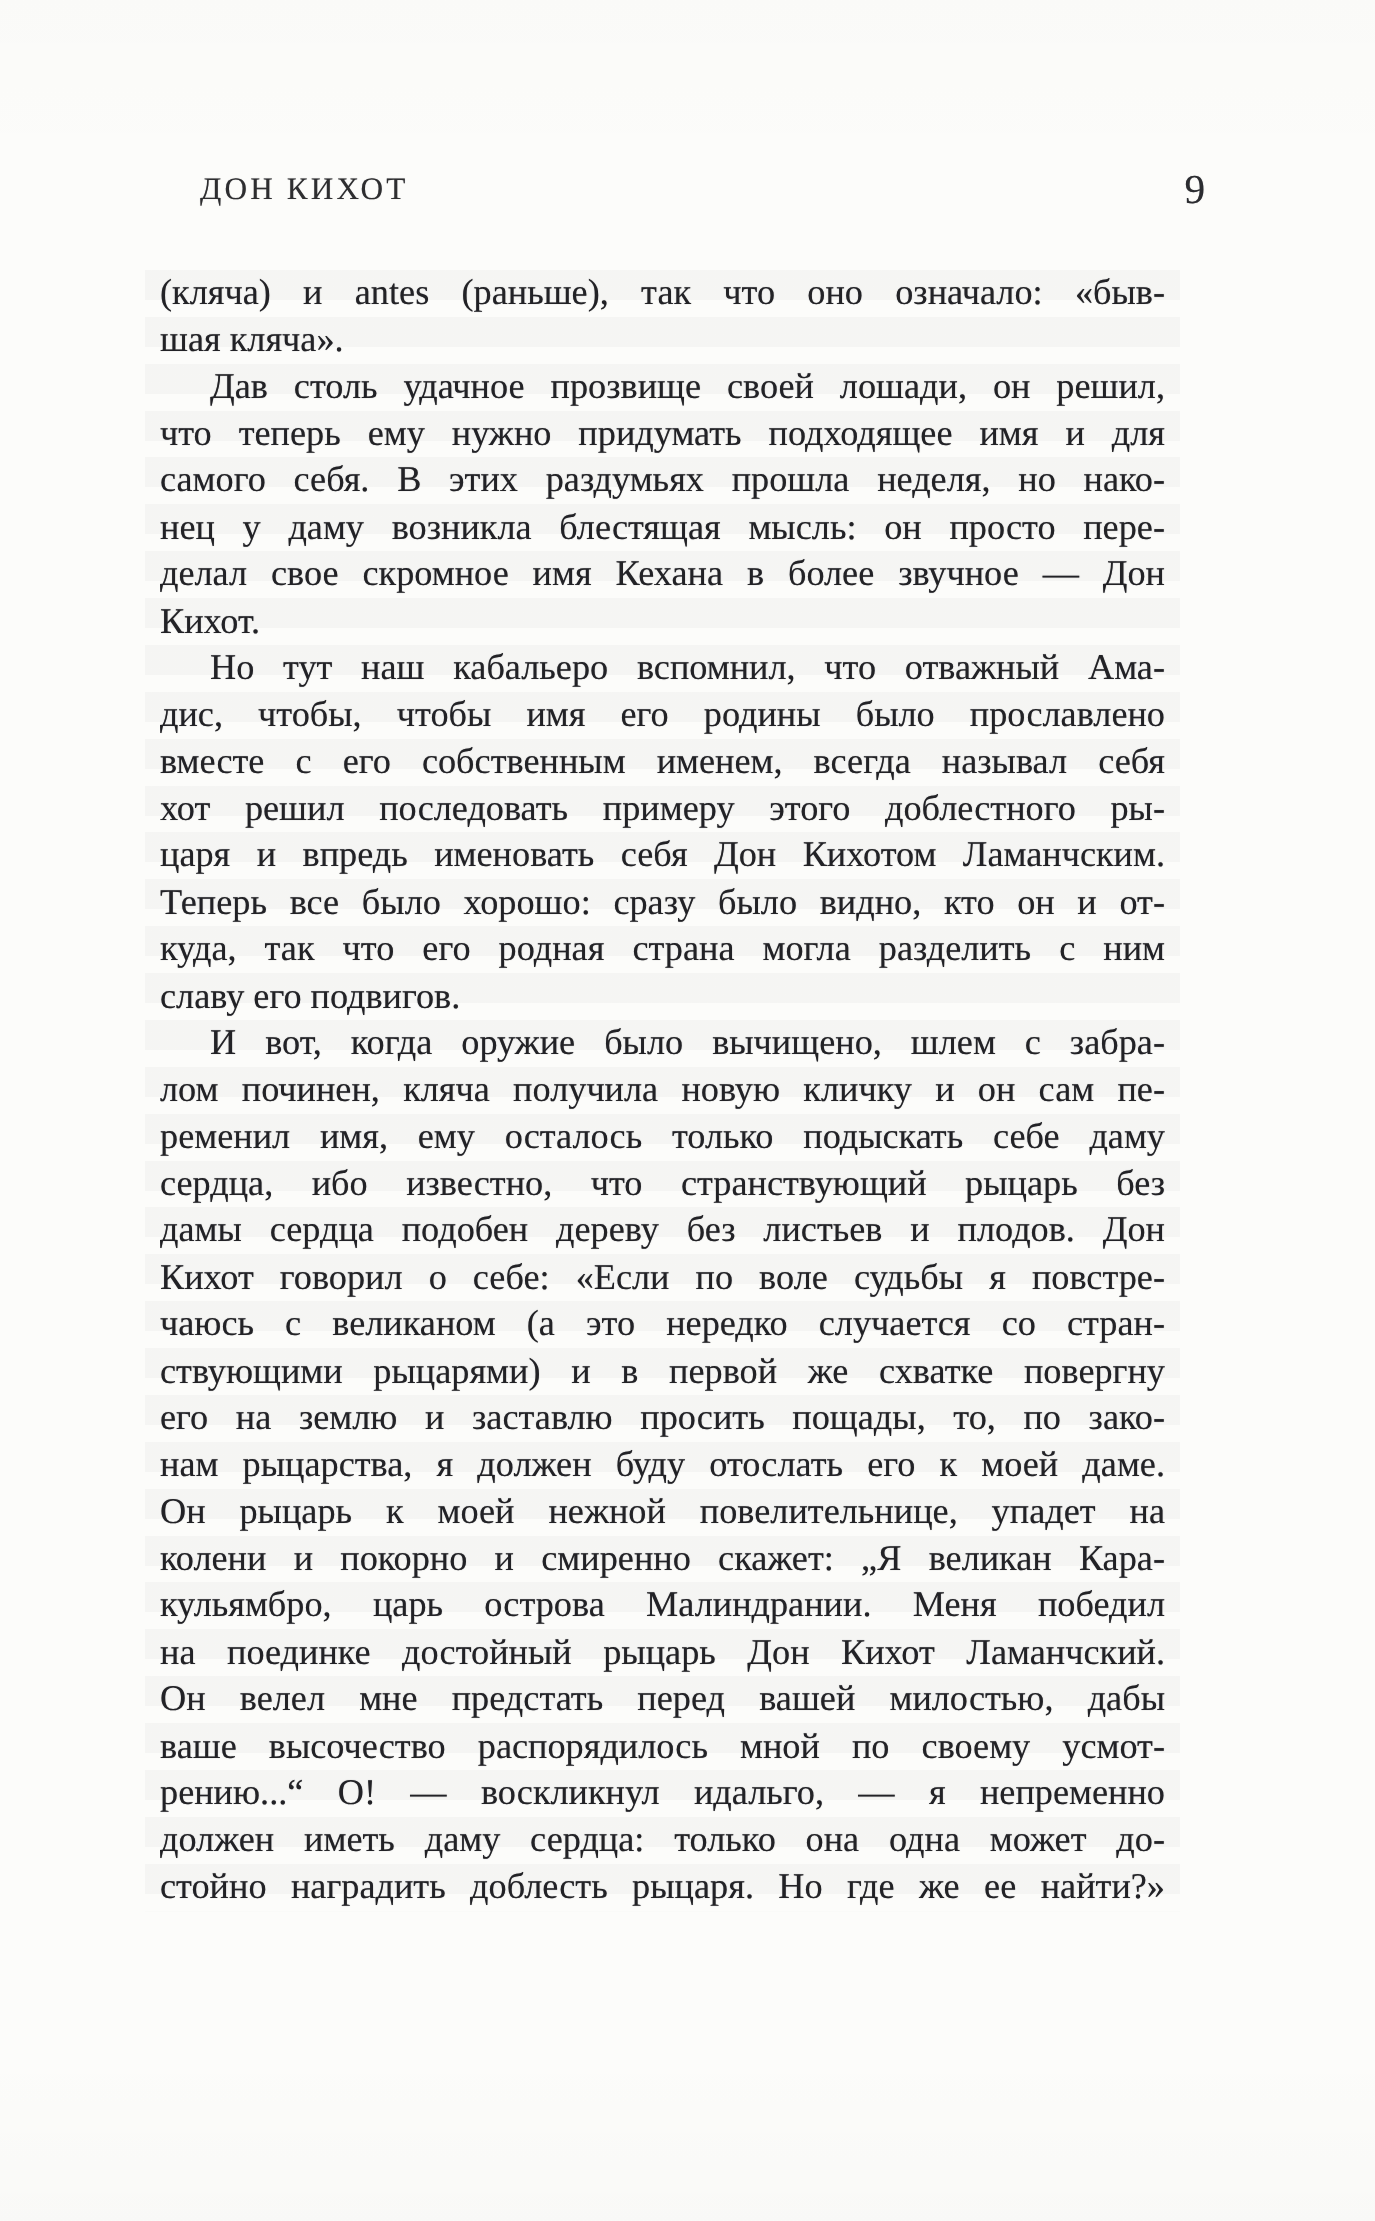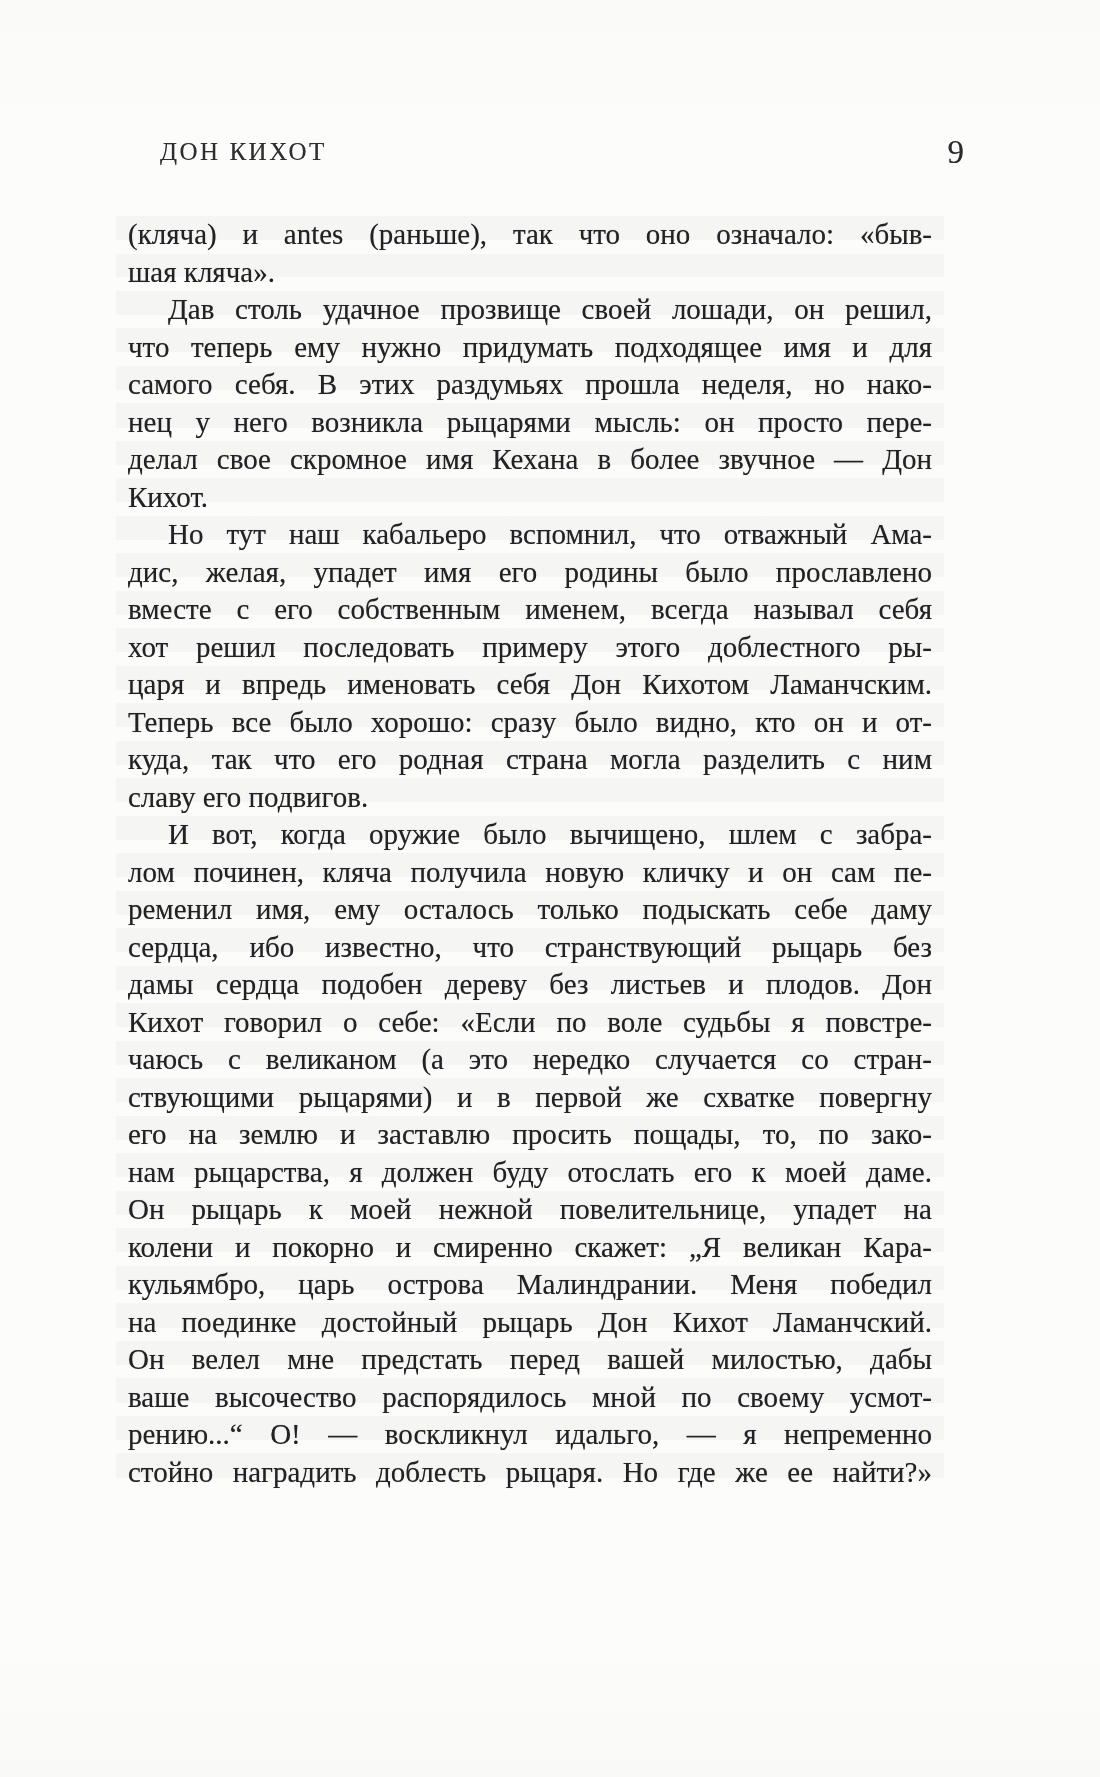--- a/index.html
+++ b/index.html
@@ -96,27 +96,27 @@
   </div>
   <div class="page-body">
       <div class="paragraph">
         <div class="line">(кляча) и antes (раньше), так что оно означало: «быв-</div>
         <div class="line last">шая кляча».</div>
       </div>
       <div class="paragraph">
         <div class="line indent">Дав столь удачное прозвище своей лошади, он решил,</div>
         <div class="line">что теперь ему нужно придумать подходящее имя и для</div>
         <div class="line">самого себя. В этих раздумьях прошла неделя, но нако-</div>
-        <div class="line">нец у него возникла рыцарями мысль: он просто пере-</div>
+        <div class="line">нец у даму возникла блестящая мысль: он просто пере-</div>
         <div class="line">делал свое скромное имя Кехана в более звучное — Дон</div>
         <div class="line last">Кихот.</div>
       </div>
       <div class="paragraph">
         <div class="line indent">Но тут наш кабальеро вспомнил, что отважный Ама-</div>
-        <div class="line">дис, желая, упадет имя его родины было прославлено</div>
+        <div class="line">дис, чтобы, чтобы имя его родины было прославлено</div>
         <div class="line">вместе с его собственным именем, всегда называл себя</div>
         <div class="line">хот решил последовать примеру этого доблестного ры-</div>
         <div class="line">царя и впредь именовать себя Дон Кихотом Ламанчским.</div>
         <div class="line">Теперь все было хорошо: сразу было видно, кто он и от-</div>
         <div class="line">куда, так что его родная страна могла разделить с ним</div>
         <div class="line last">славу его подвигов.</div>
       </div>
       <div class="paragraph">
         <div class="line indent">И вот, когда оружие было вычищено, шлем с забра-</div>
         <div class="line">лом починен, кляча получила новую кличку и он сам пе-</div>
@@ -128,16 +128,17 @@
         <div class="line">ствующими рыцарями) и в первой же схватке повергну</div>
         <div class="line">его на землю и заставлю просить пощады, то, по зако-</div>
         <div class="line">нам рыцарства, я должен буду отослать его к моей даме.</div>
         <div class="line">Он рыцарь к моей нежной повелительнице, упадет на</div>
         <div class="line">колени и покорно и смиренно скажет: „Я великан Кара-</div>
         <div class="line">кульямбро, царь острова Малиндрании. Меня победил</div>
         <div class="line">на поединке достойный рыцарь Дон Кихот Ламанчский.</div>
         <div class="line">Он велел мне предстать перед вашей милостью, дабы</div>
         <div class="line">ваше высочество распорядилось мной по своему усмот-</div>
         <div class="line">рению...“ О! — воскликнул идальго, — я непременно</div>
+        <div class="line">должен иметь даму сердца: только она одна может до-</div>
         <div class="line">стойно наградить доблесть рыцаря. Но где же ее найти?»</div>
       </div>
     </div>
 </div>
 
 </body></html>

